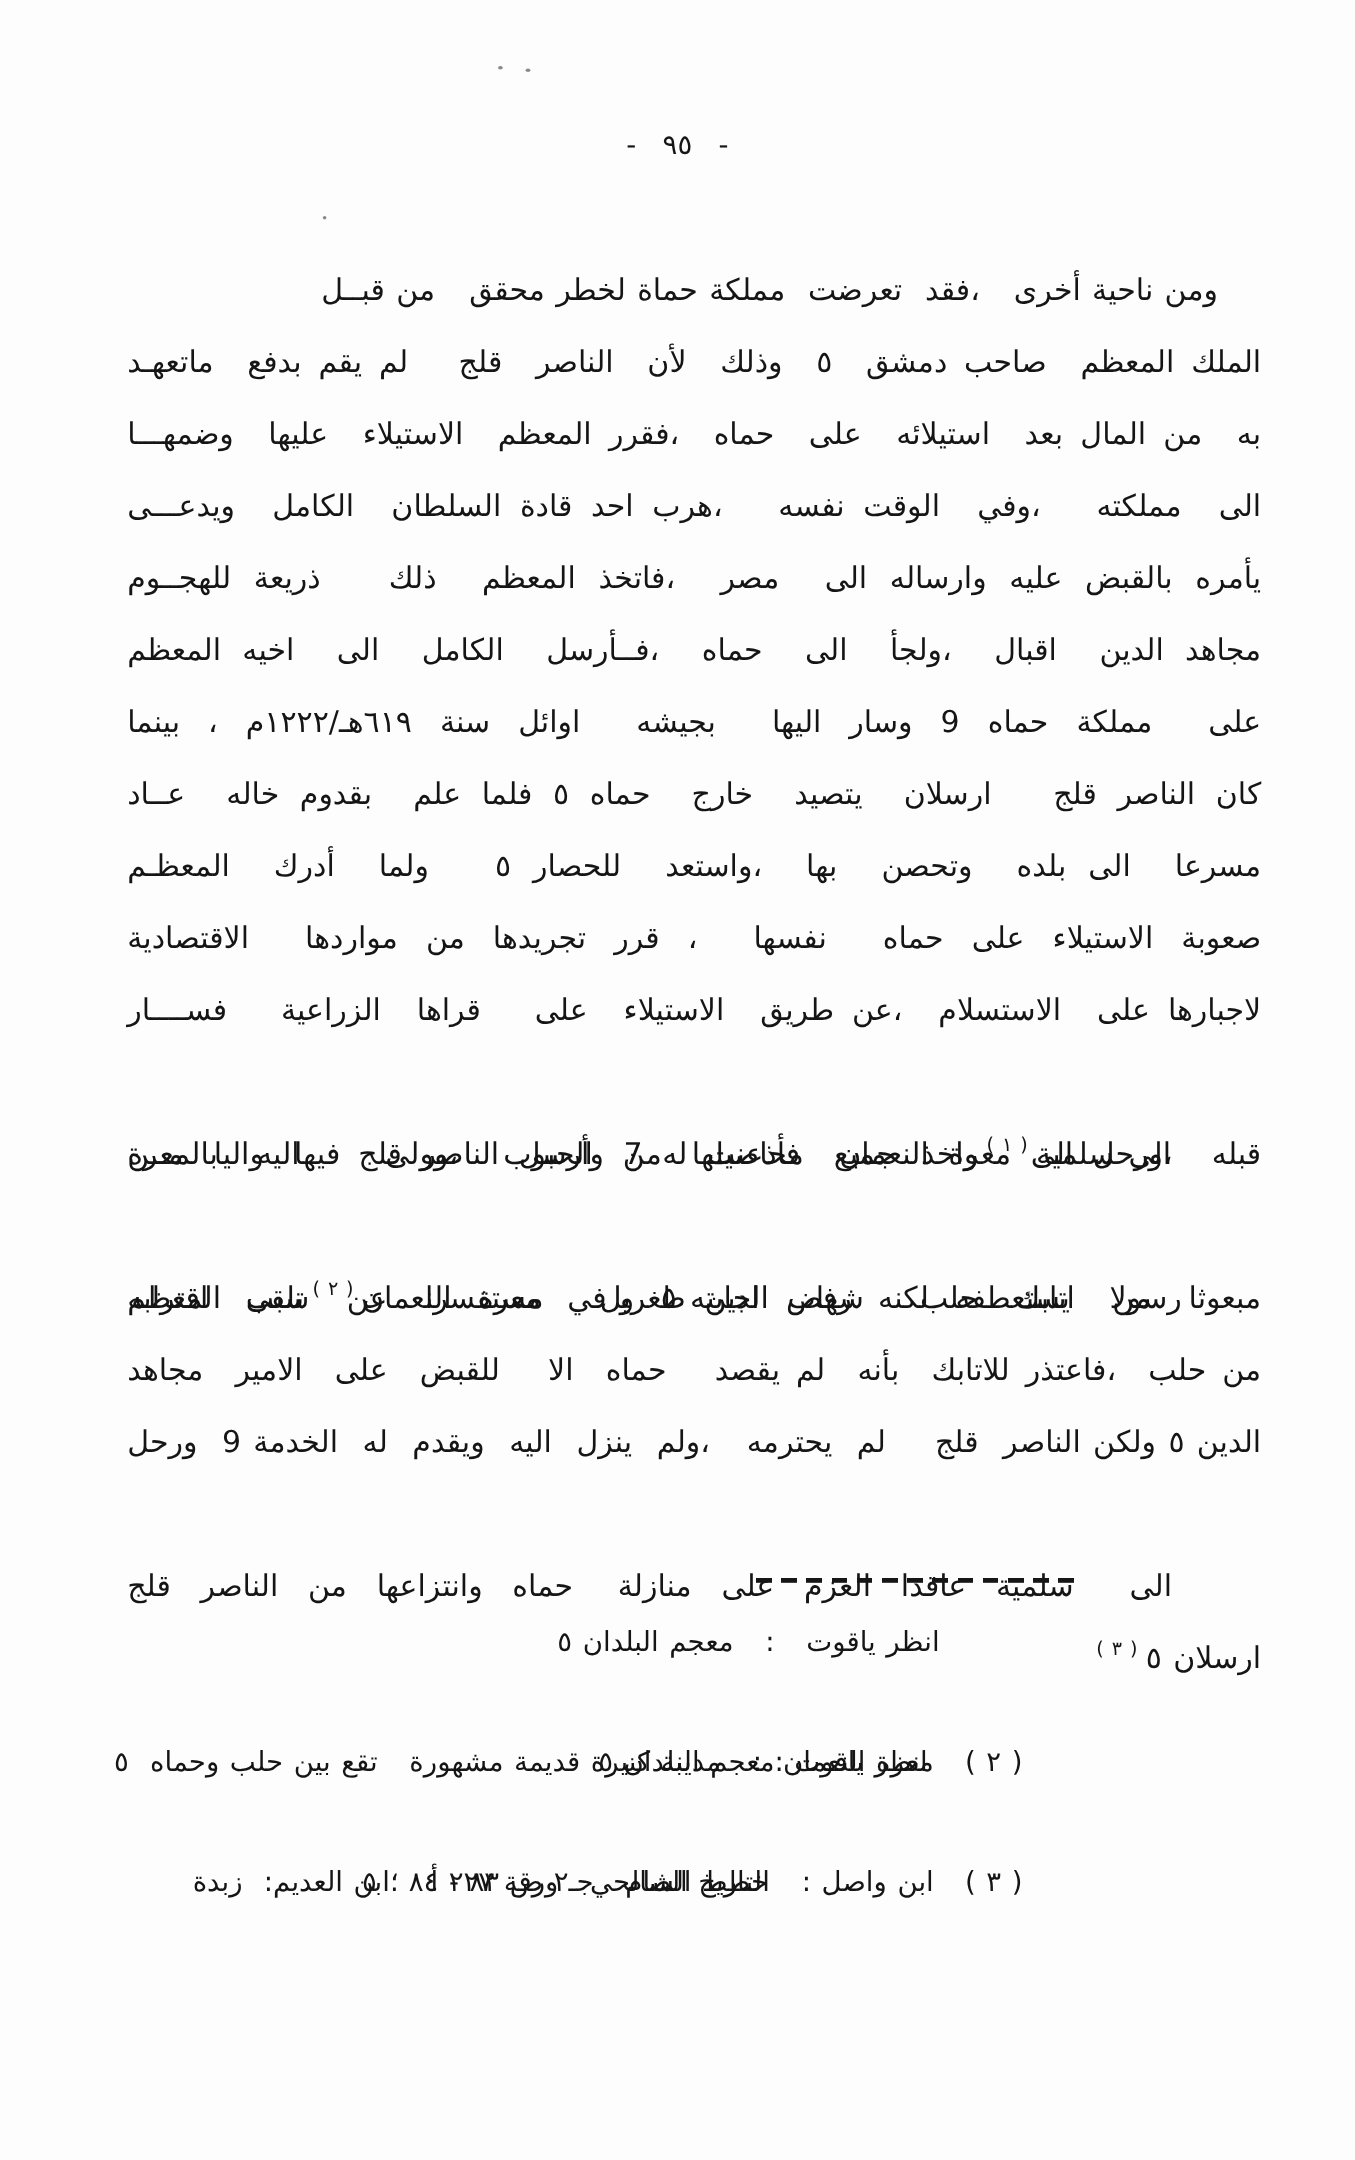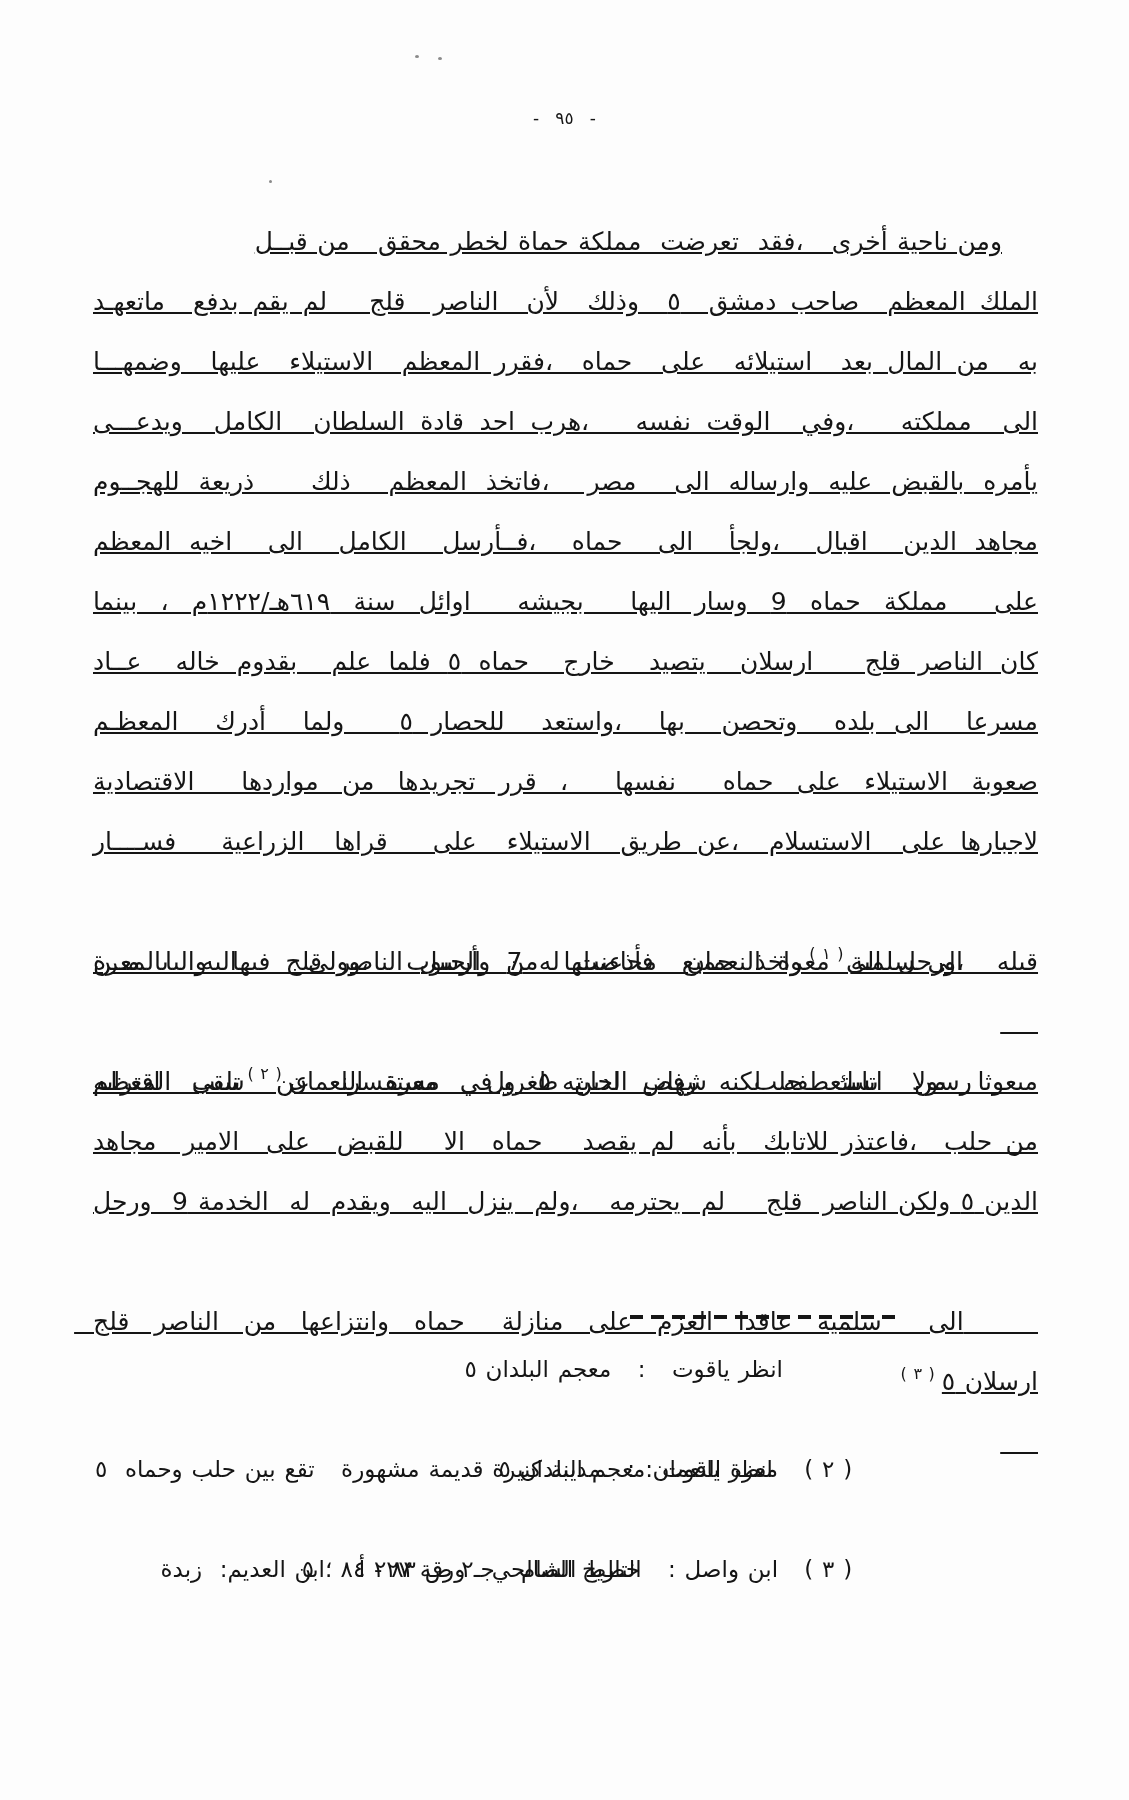--- a/index.html
+++ b/index.html
@@ -7,27 +7,26 @@
     position:relative;
     width:1129px; height:1800px;
     background:#fdfdfd;
     font-family:"DejaVu Sans", sans-serif;
     color:#151515;
     overflow:hidden;
     margin:0 auto;
   }
   .page-number {
     position:absolute; top:108px; left:0; width:100%;
-    text-align:center; font-size:17px; letter-spacing:3px;
+    text-align:center; font-size:23px; letter-spacing:3px;
     direction:rtl; white-space:pre;
   }
   .body-text {
-    position:absolute; top:212px; right:91px; width:945px;
+    position:absolute; top:212px; right:78px; width:945px;
     direction:rtl;
-    text-decoration:underline;
   }
   .line {
     height:60px; line-height:60px; font-size:25px;
     text-align:justify; text-align-last:justify;
     white-space:pre-wrap; word-spacing:1.5px;
   }
   .line.indent { padding-right:36px; text-align-last:right; }
   .line.end { text-align-last:right; }
   .fn-ref {
     display:inline-block; font-size:16px; position:relative; top:-11px;

